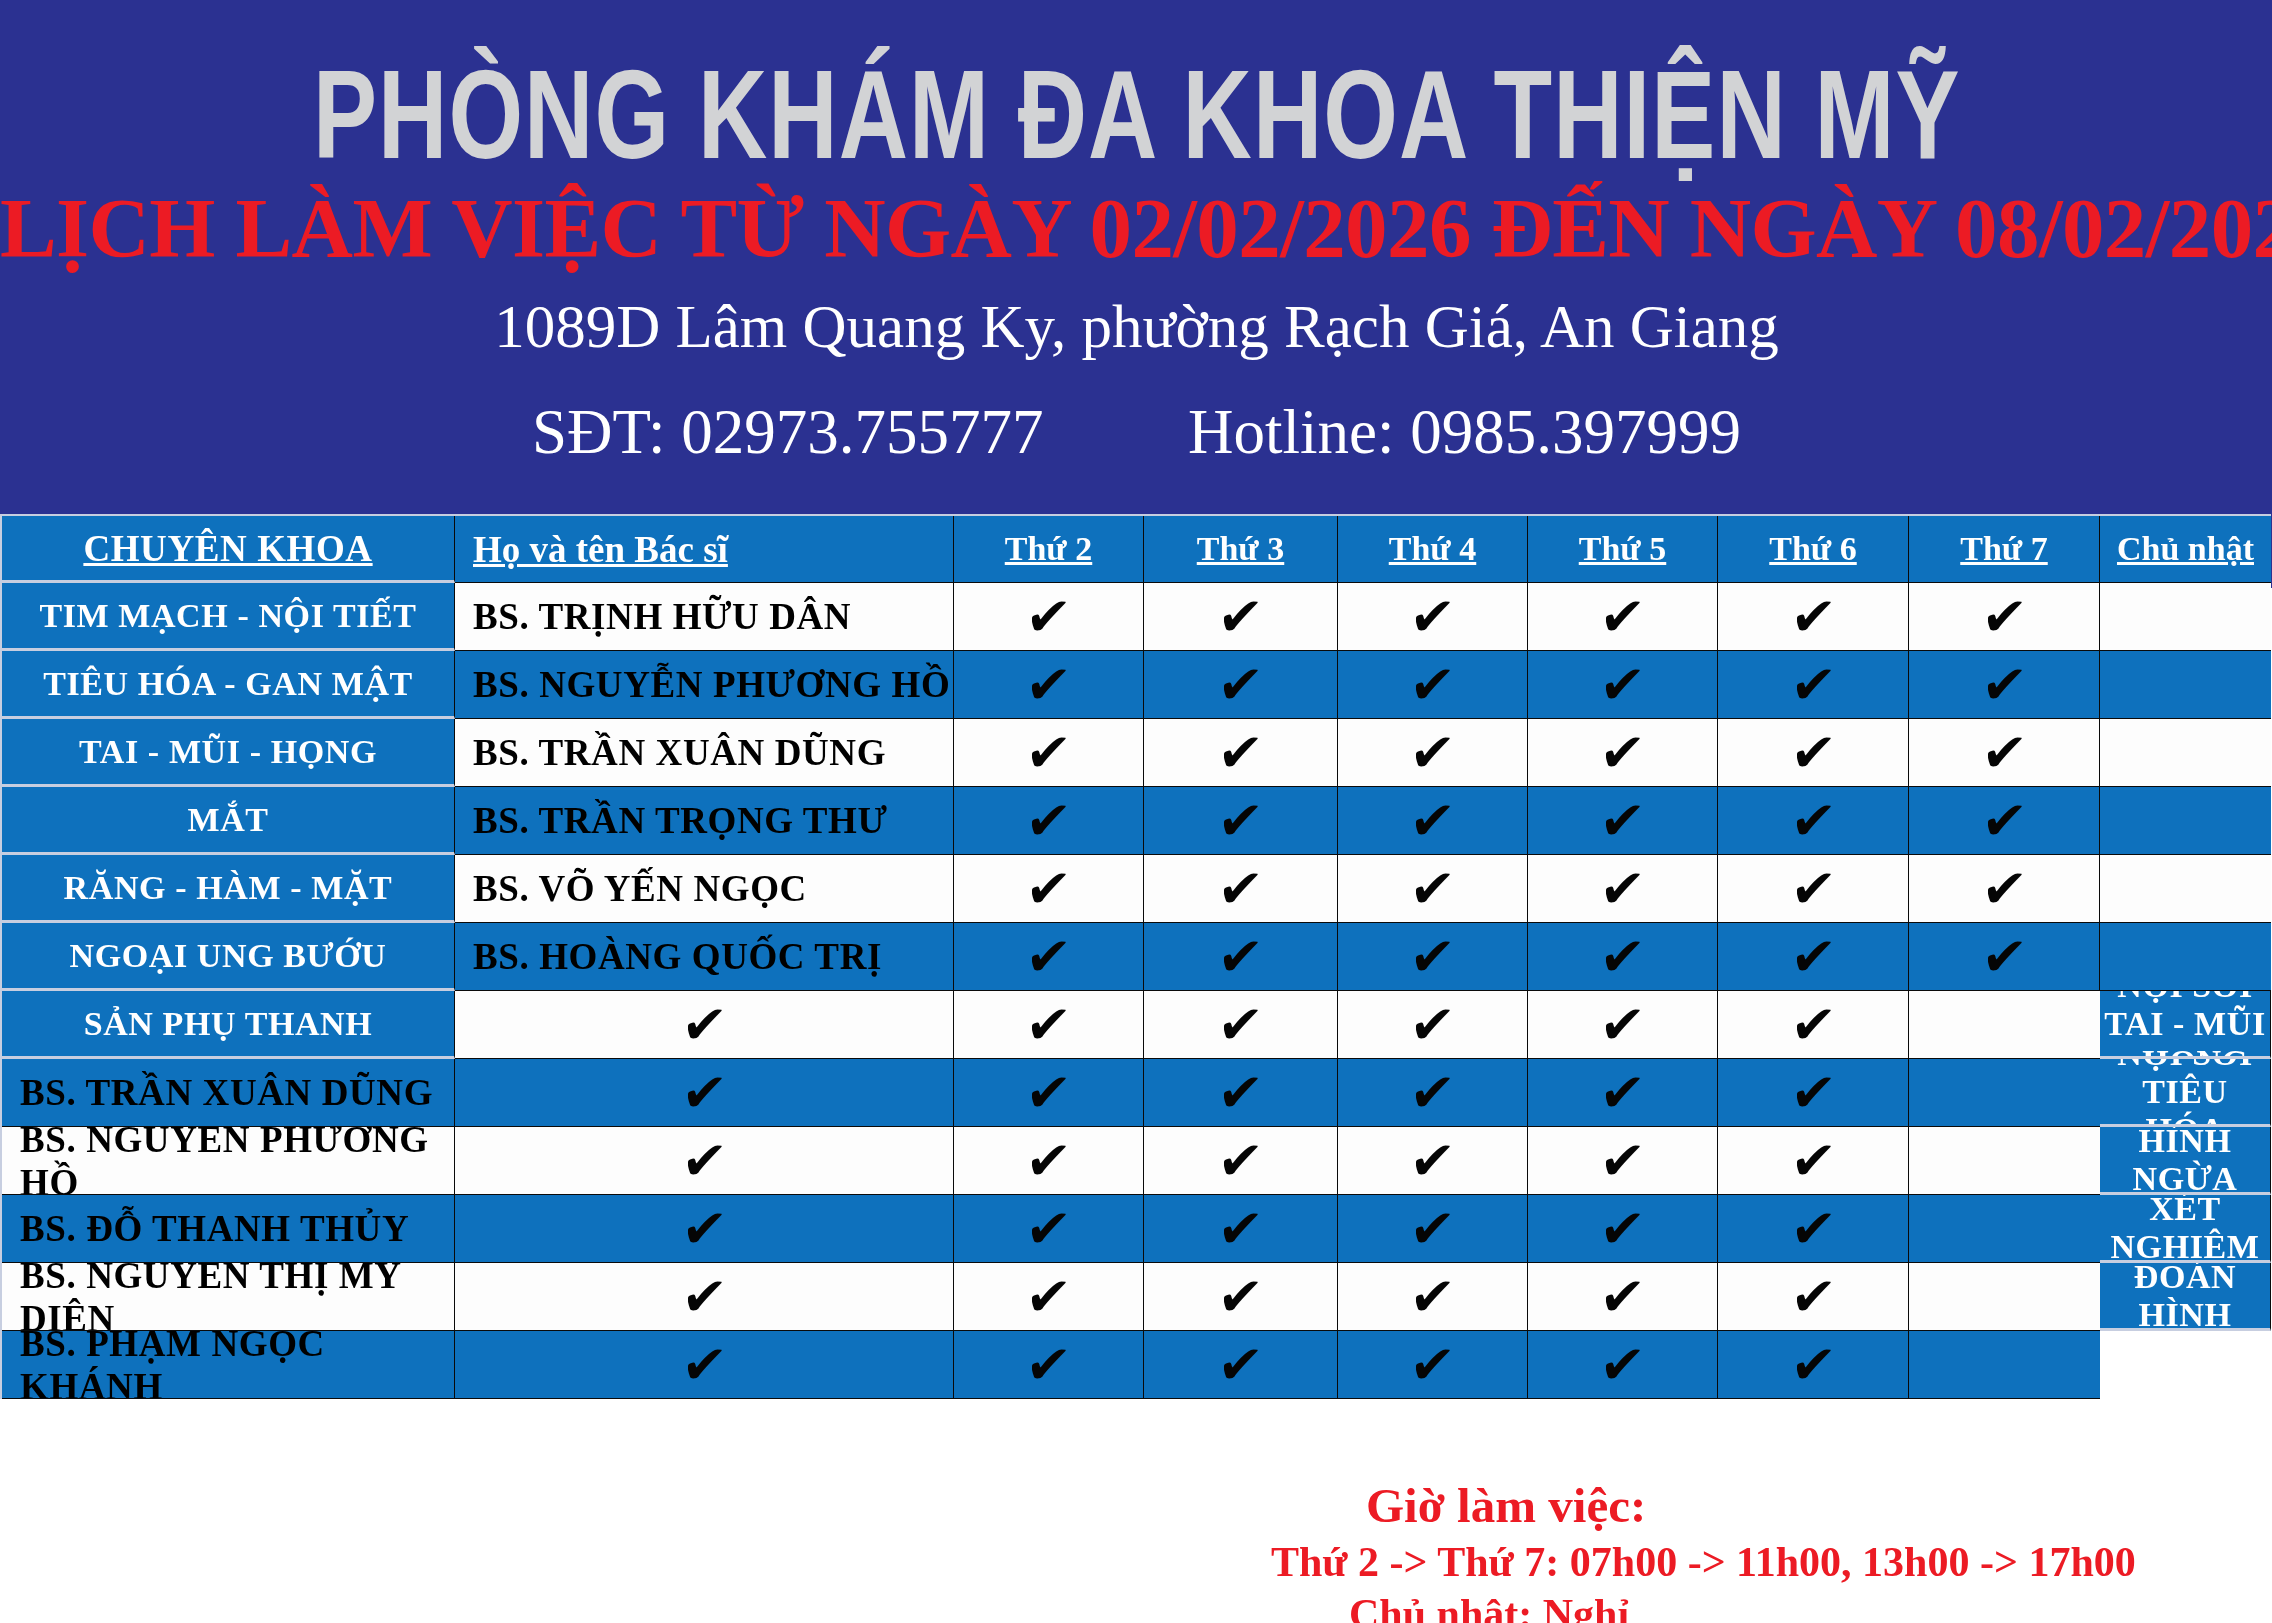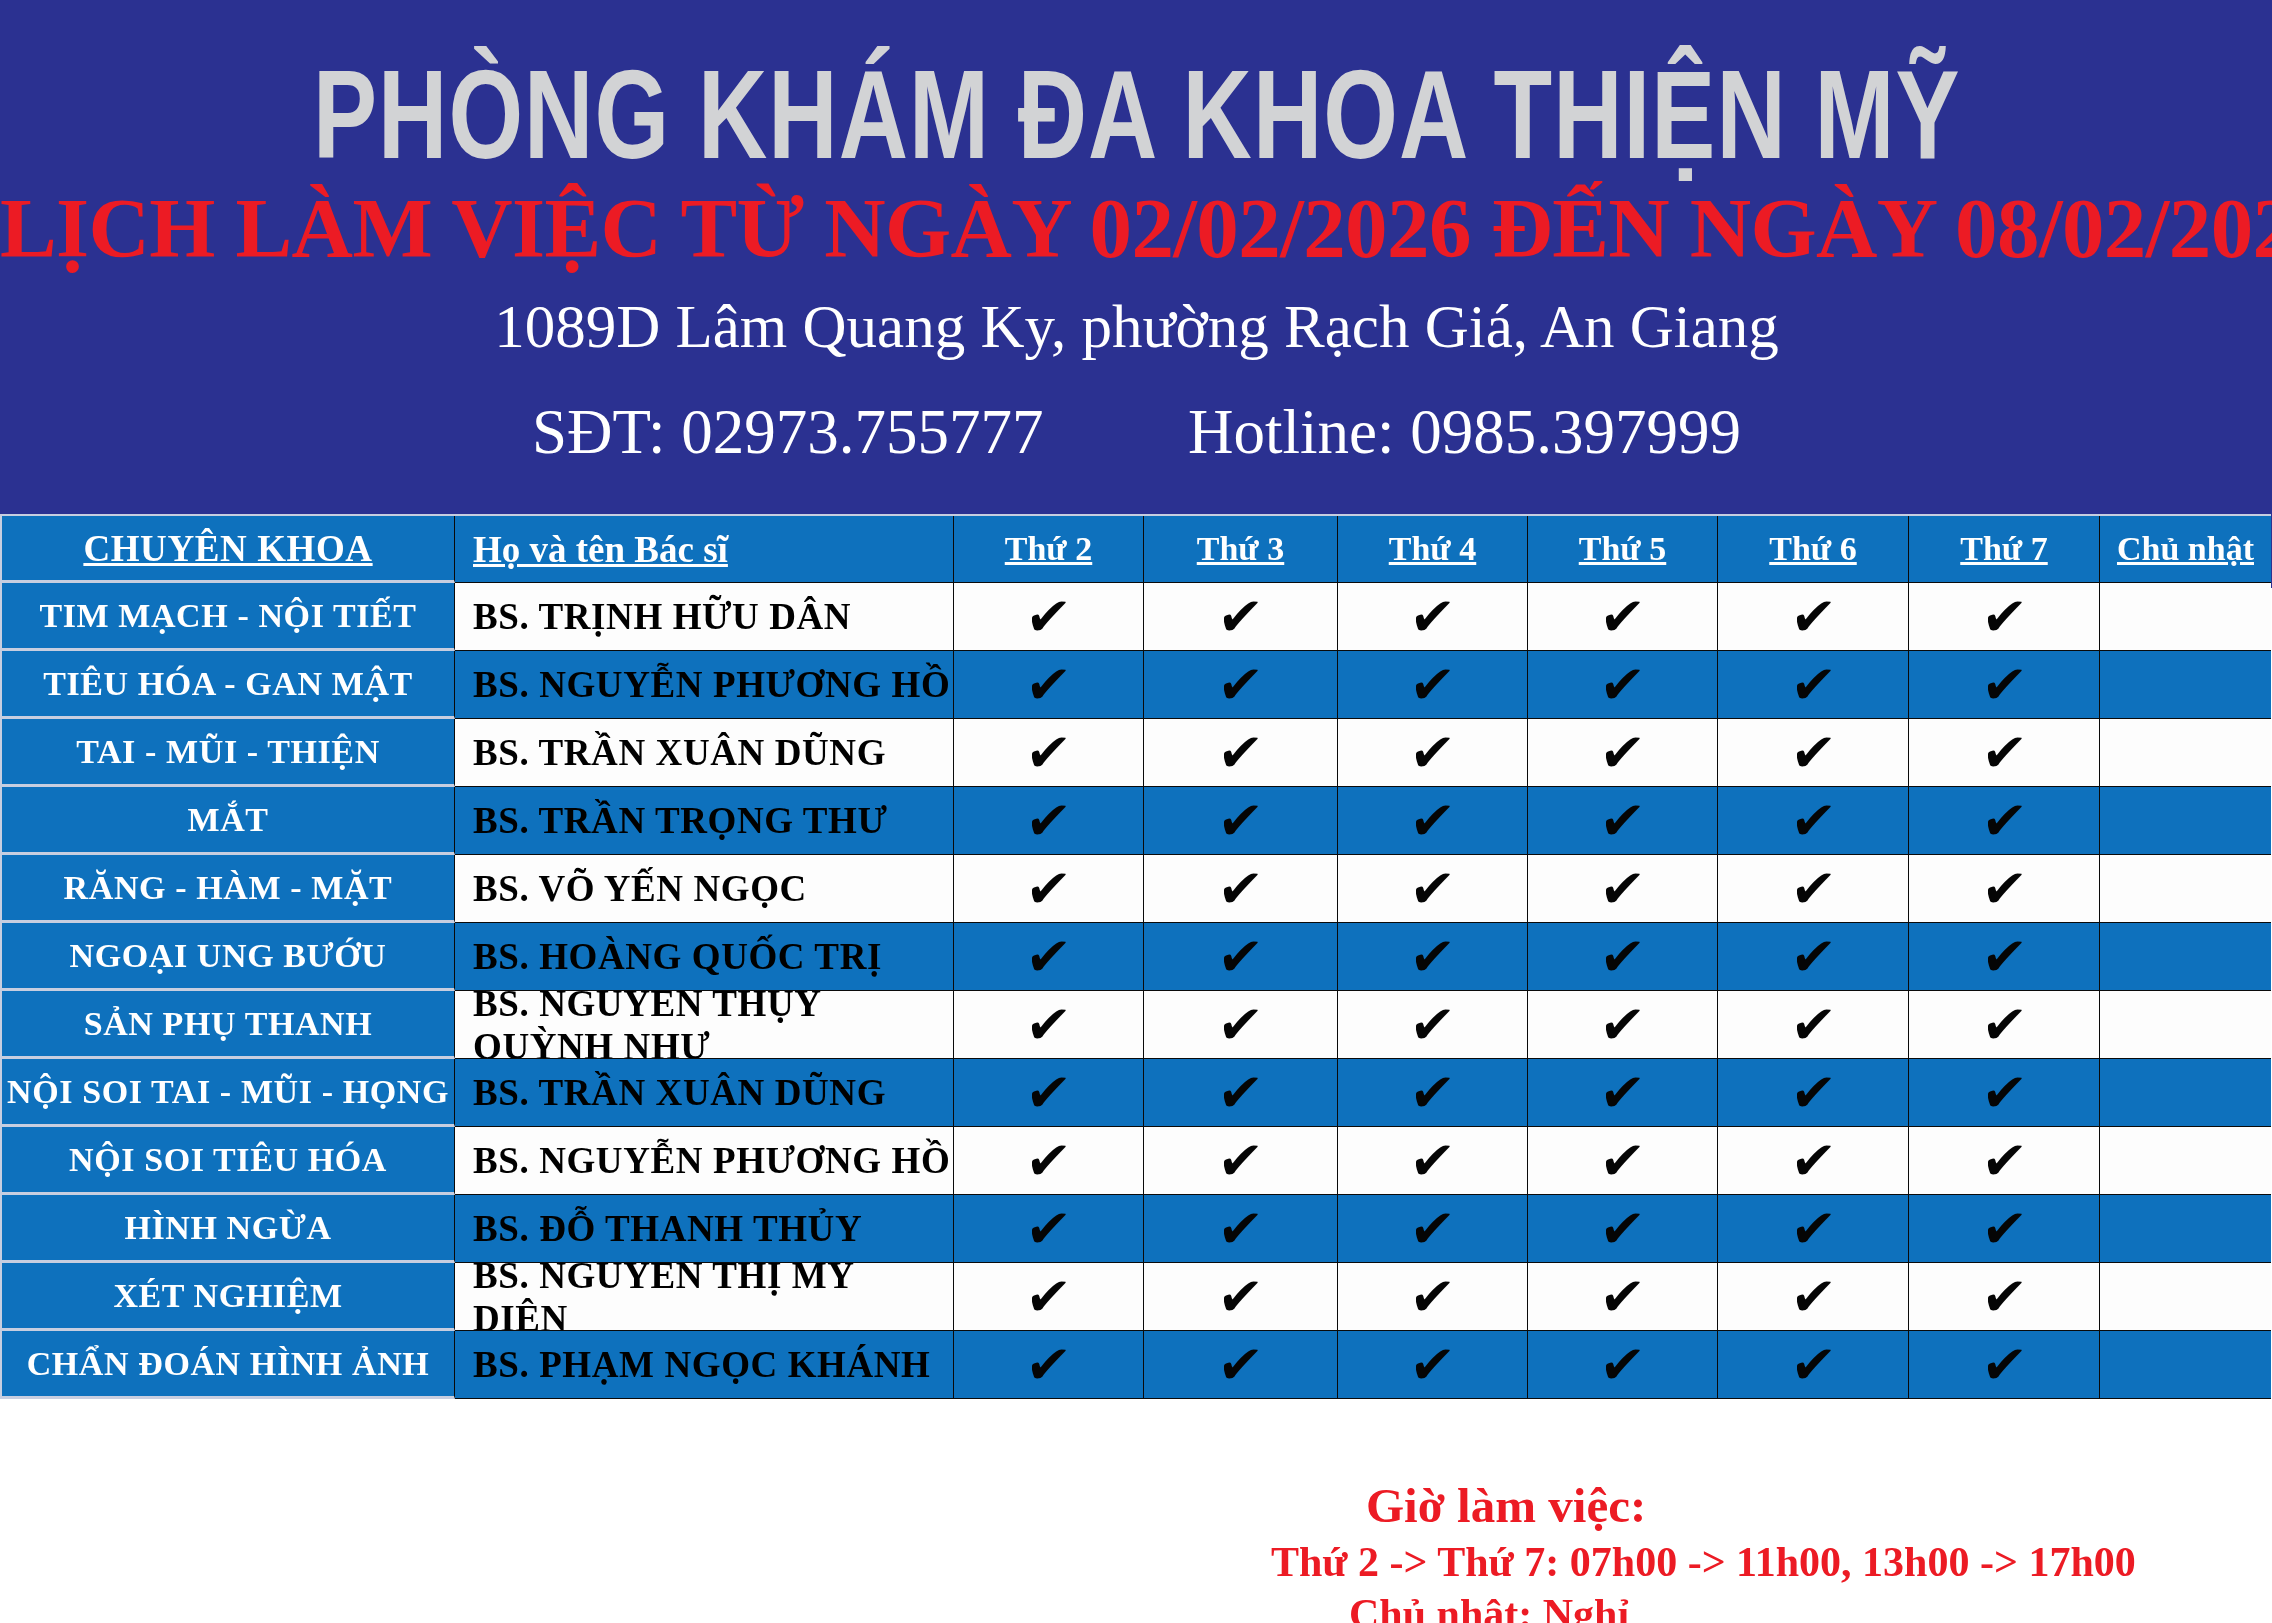--- a/index.html
+++ b/index.html
@@ -128,21 +128,21 @@
       <div class="cell day rowB">
         <span class="check">✔</span>
       </div>
       <div class="cell day rowB">
         <span class="check">✔</span>
       </div>
       <div class="cell day rowB">
         <span class="check">✔</span>
       </div>
       <div class="cell day rowB lastcol"></div>
-      <div class="cell spec">TAI - MŨI - THIỆN</div>
+      <div class="cell spec">TAI - MŨI - HỌNG</div>
       <div class="cell doc rowA">BS. TRẦN XUÂN DŨNG</div>
       <div class="cell day rowA">
         <span class="check">✔</span>
       </div>
       <div class="cell day rowA">
         <span class="check">✔</span>
       </div>
       <div class="cell day rowA">
         <span class="check">✔</span>
       </div>
@@ -213,21 +213,20 @@
         <span class="check">✔</span>
       </div>
       <div class="cell day rowB">
         <span class="check">✔</span>
       </div>
       <div class="cell day rowB">
         <span class="check">✔</span>
       </div>
       <div class="cell day rowB lastcol"></div>
       <div class="cell spec">SẢN PHỤ THANH</div>
-      <div class="cell doc rowA">BS. NGUYỄN THỤY QUỲNH NHƯ</div>
       <div class="cell day rowA">
         <span class="check">✔</span>
       </div>
       <div class="cell day rowA">
         <span class="check">✔</span>
       </div>
       <div class="cell day rowA">
         <span class="check">✔</span>
       </div>
       <div class="cell day rowA">

